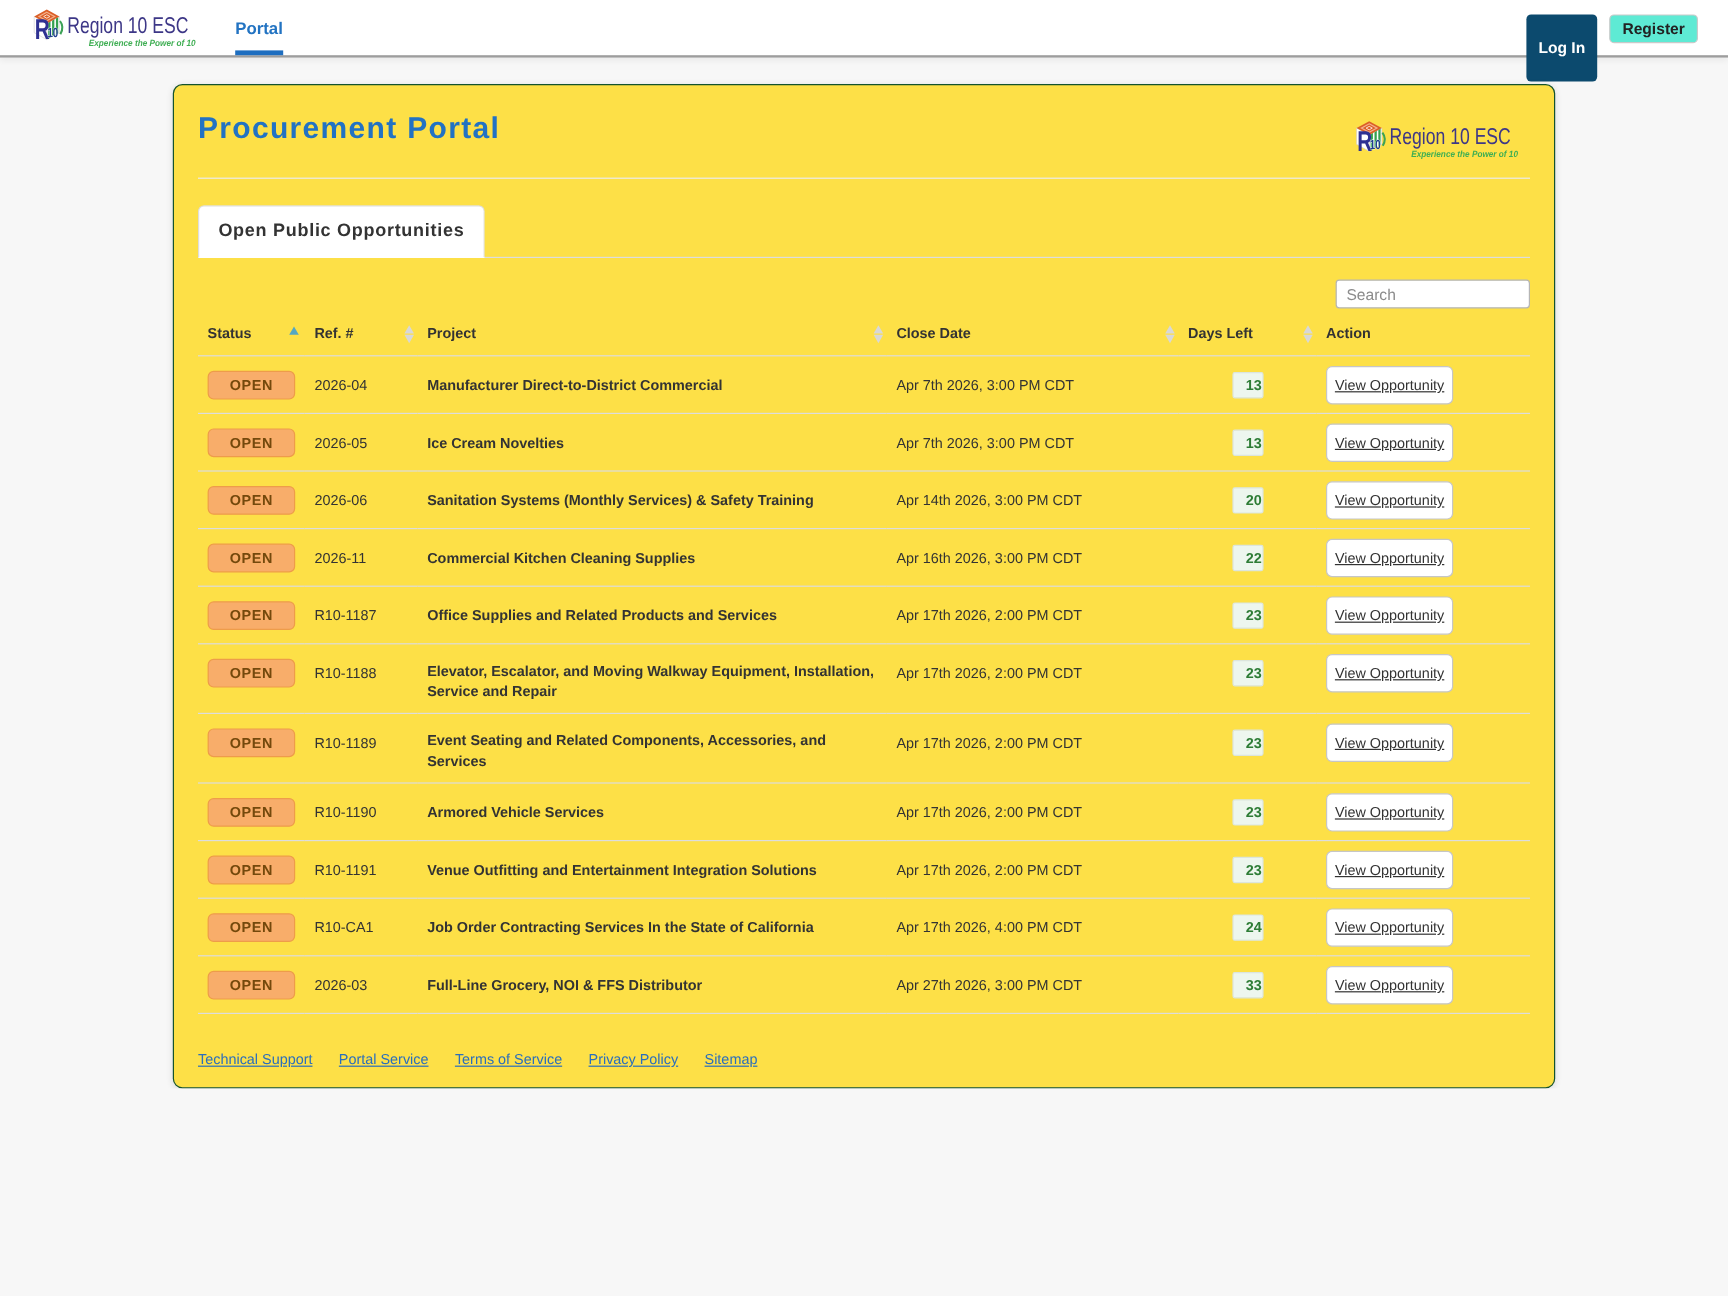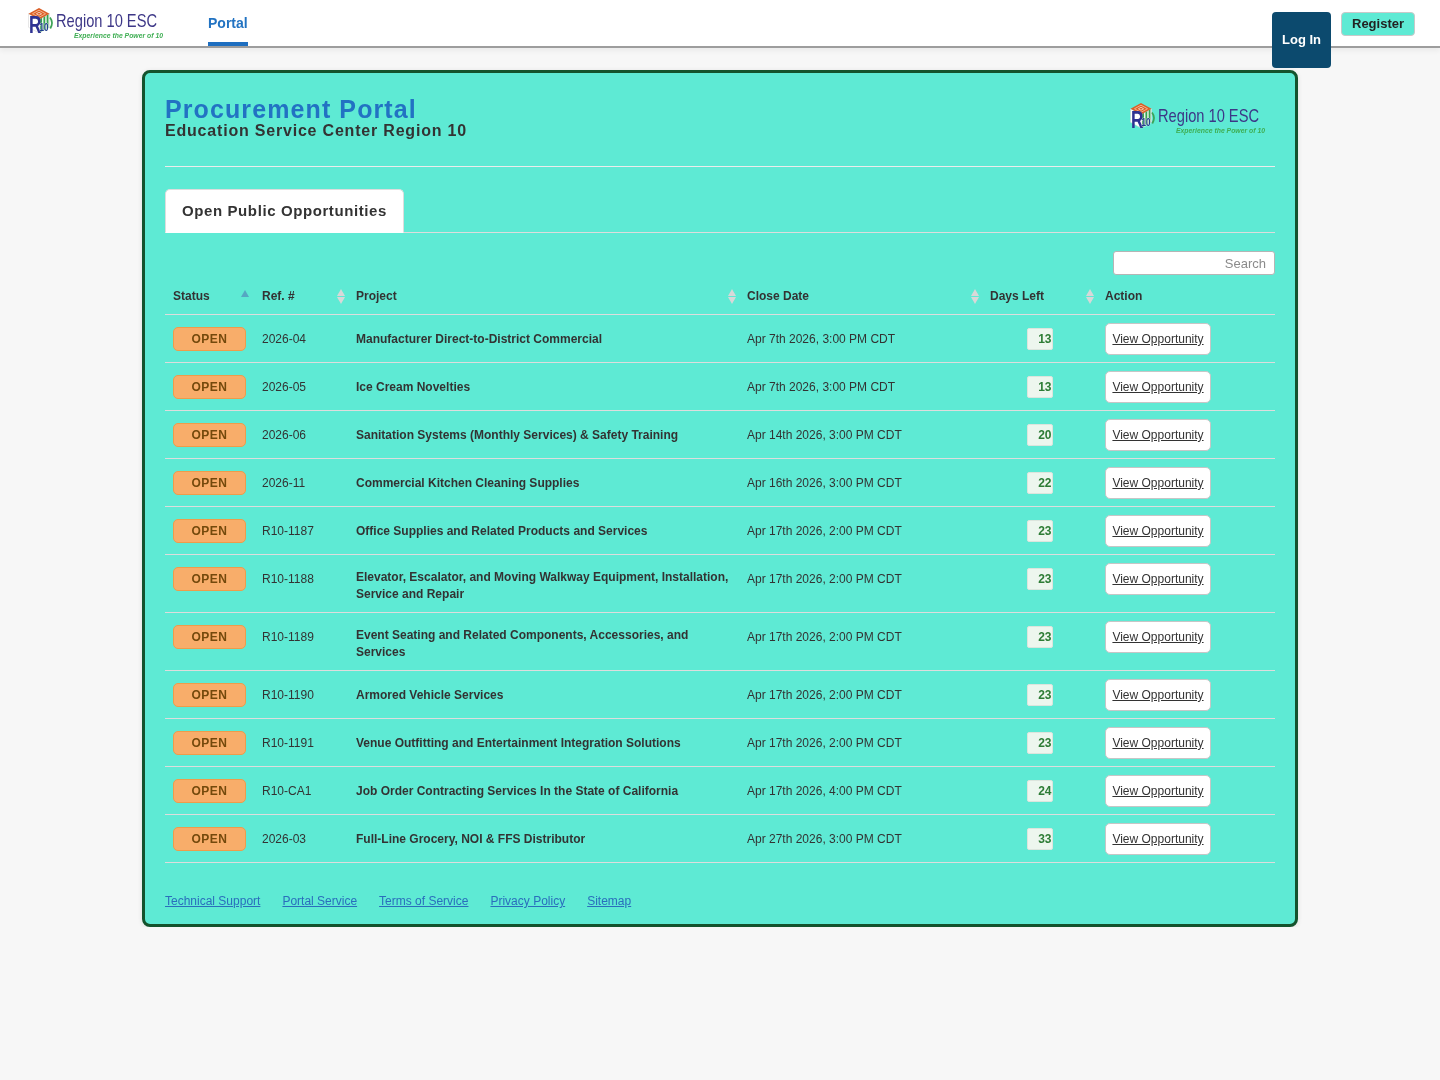--- a/index.html
+++ b/index.html
@@ -1,33 +1,33 @@
 <!DOCTYPE html>
 <html><head>
 <meta charset="utf-8">
 <title>Procurement Portal</title>
 <style>
 * { box-sizing: content-box; }
 html,body { margin:0; padding:0; background:#f7f7f7; font-family:"Liberation Sans",sans-serif; }
 .topbar { position:relative; height:46px; background:#fff; border-bottom:2px solid #9d9d9d; box-shadow:0 3px 5px rgba(0,0,0,0.05); }
 .logo { position:absolute; }
 .logo-nav { left:27px; top:7px; }
-.portal { position:absolute; left:208px; top:0; height:46px; line-height:47px; font-size:14px; font-weight:bold; color:#2273c2; }
+.portal { position:absolute; left:196px; top:0; height:46px; line-height:47px; font-size:14px; font-weight:bold; color:#2273c2; }
 .portal:after { content:""; position:absolute; left:0; right:0; bottom:0; height:4px; background:#1e6ec0; }
 .btn-login { position:absolute; left:1272px; top:12px; height:24px; line-height:24px; padding:16px 10px; background:#0c4a6e; color:#fff; font-size:13px; font-weight:bold; border-radius:4px; }
 .btn-reg { position:absolute; left:1341px; top:12px; height:22px; line-height:22px; padding:0 10px; background:#5eead4; color:#222; font-size:13px; font-weight:bold; border:1px solid #c9c9c9; border-radius:4px; }
-.card { position:relative; width:1110px; margin:22px auto 0; background:#5eead4; border:3px solid #14532d; border-radius:8px; box-shadow:0 1px 5px rgba(0,0,0,.10); padding:0 20px; }
+.card { position:relative; width:1110px; margin:22px auto 0; background:#fde047; border:1px solid #14532d; border-radius:8px; box-shadow:0 1px 5px rgba(0,0,0,.10); padding:0 20px; }
 h1.title { margin:0; padding-top:22px; font-size:25px; line-height:29px; letter-spacing:1.1px; color:#2272c3; font-weight:bold; }
 h2.subtitle { margin:-3px 0 0; font-size:16px; line-height:19px; letter-spacing:0.8px; color:#333; font-weight:bold; }
 .logo-card { right:26px; top:29px; }
 .divider { height:0; border-top:1px solid #ececec; margin:26px 0 0; }
 .tabs { margin-top:22px; border-bottom:1px solid #ddd; }
 .tab { display:inline-block; padding:12px 16px; border:1px solid #ddd; border-bottom:1px solid #fff; margin-bottom:-1px; border-radius:5px 5px 0 0; font-size:15px; font-weight:bold; letter-spacing:0.6px; color:#333; line-height:18px; background:#fff; position:relative; }
 .searchrow { margin-top:18px; text-align:right; height:24px; }
-.searchrow input { width:144px; height:22px; border:1px solid #b5b5b5; border-radius:3px; padding:0 8px; font-size:13px; color:#333; font-family:"Liberation Sans",sans-serif; vertical-align:top;text-align:right; }
+.searchrow input { width:144px; height:22px; border:1px solid #b5b5b5; border-radius:3px; padding:0 8px; font-size:13px; color:#333; font-family:"Liberation Sans",sans-serif; vertical-align:top; }
 .searchrow input::placeholder { color:#8b8b8b; }
 table.grid { border-collapse:collapse; table-layout:fixed; width:1110px; margin:0; }
 table.grid th { position:relative; text-align:left; font-size:12px; font-weight:bold; color:#333; padding:13px 8px 9px; line-height:17px; border-bottom:1px solid #ddd; }
 table.grid td { vertical-align:top; font-size:12px; color:#333; padding:12px 8px 11px; line-height:24px; border-bottom:1px solid #ddd; }
 table.grid td.proj { line-height:17px; padding-top:15.5px; padding-bottom:7.5px; font-weight:bold; }
 table.grid td.p2 { padding-top:14px; padding-bottom:9px; }
 table.grid td.days { text-align:right; }
 table.grid td.act { padding:8px 8px 7px; }
 .badge { display:block; width:71px; height:22px; line-height:22px; text-align:center; background:#f8ad6a; border:1px solid #ee9c4a; border-radius:5px; color:#74490c; font-size:12px; font-weight:bold; letter-spacing:0.5px; }
 .chip { display:block; width:24px; height:20px; line-height:20px; margin:1px auto 0; background:#edf6ee; border:1px solid #dce5dd; border-radius:2px; color:#2d7c35; font-size:12px; font-weight:bold; }
@@ -63,21 +63,20 @@
     <text x="12.5" y="24" font-size="11" font-weight="bold" fill="#1f3e8f" textLength="9" lengthAdjust="spacingAndGlyphs" stroke="#ffffff" stroke-width="0.5" paint-order="stroke">10</text>
     <text x="29" y="20.2" font-size="19" fill="#3d3787" textLength="101" lengthAdjust="spacingAndGlyphs">Region 10 ESC</text>
     <text x="136" y="31" text-anchor="end" font-size="7.5" font-style="italic" font-weight="bold" fill="#3fae53" textLength="89" lengthAdjust="spacingAndGlyphs">Experience the Power of 10</text>
   </svg>
   <div class="portal">Portal</div>
   <div class="btn-login">Log In</div>
   <div class="btn-reg">Register</div>
 </div>
 <div class="card">
   <h1 class="title">Procurement Portal</h1>
-  <h2 class="subtitle">Education Service Center Region 10</h2>
   <svg class="logo logo-card" width="140" height="33" viewBox="0 0 140 33">
     <defs>
       <clipPath id="rfb">
           <polygon points="12,12.5 22.5,6.75 22.5,20.25 12,26"></polygon>
         </clipPath>
     </defs>
     <polygon points="1.5,6.75 12,12.5 12,26 1.5,20.25" fill="#ffffff" stroke="#cfcfcf" stroke-width="0.5"></polygon>
     <polygon points="12,12.5 22.5,6.75 22.5,20.25 12,26" fill="#ffffff" stroke="#cfcfcf" stroke-width="0.5"></polygon>
     <g clip-path="url(#rfb)">
       <rect x="13.2" y="6" width="1.9" height="21" fill="#35a14f"></rect>

